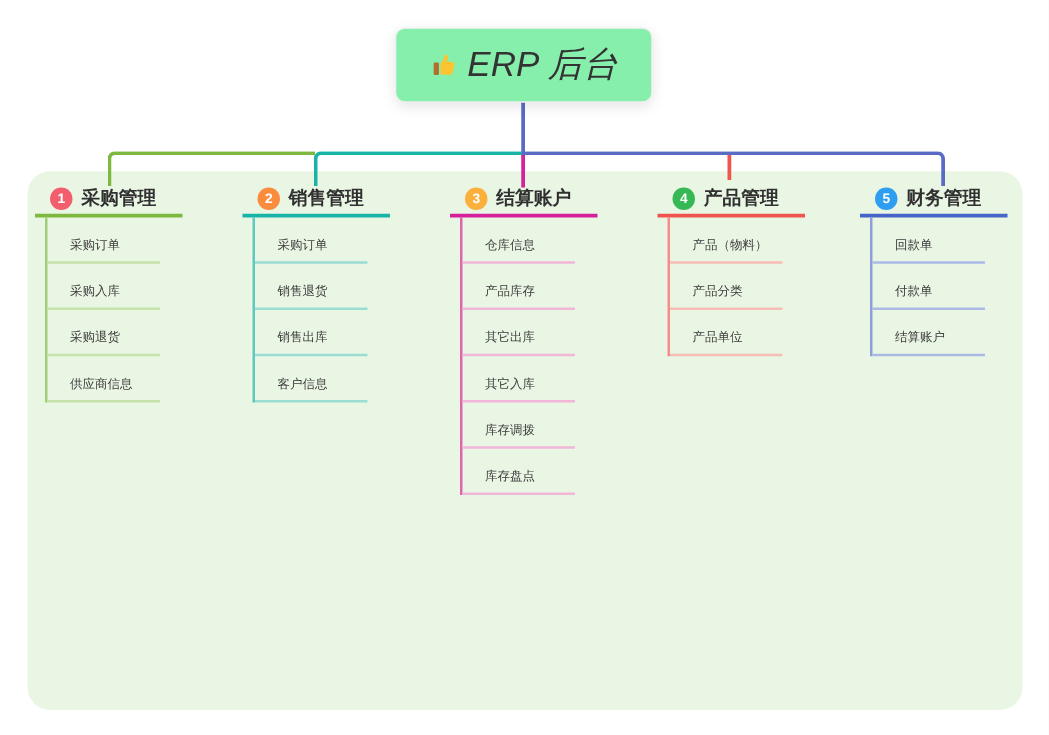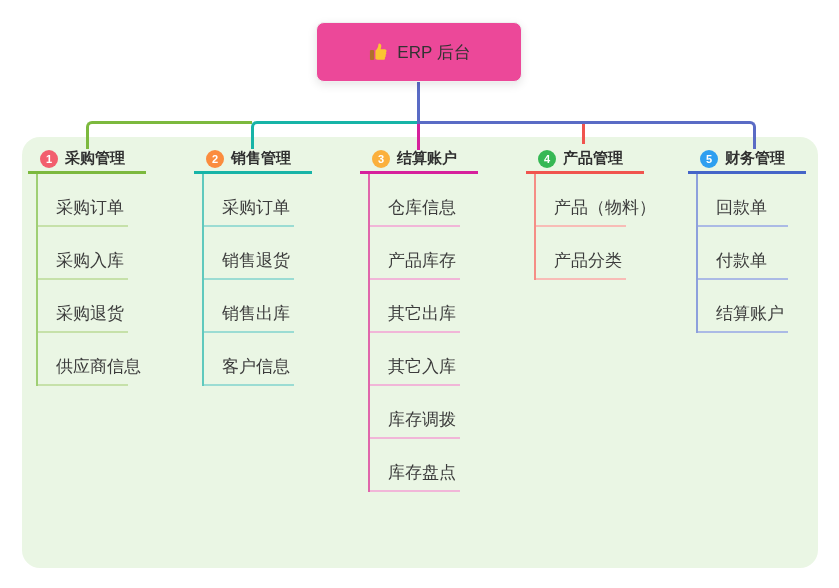--- a/index.html
+++ b/index.html
@@ -7,25 +7,26 @@
   body {
     position:relative;
     background:#ffffff;
     font-family:"Liberation Sans","DejaVu Sans",sans-serif;
     color:#333;
     overflow:hidden;
   }
   
   .root-card {
     position:absolute; left:316px; top:22px; width:206px; height:60px;
-    background:#ec4899; border:1px solid #f0f0f0; border-radius:8px;
+    background:#86efac; border:1px solid #f0f0f0; border-radius:8px;
     box-shadow:0 3px 10px rgba(0,0,0,.10);
     display:flex; align-items:center; justify-content:center; gap:8px;
-    font-size:17px; font-weight:500; color:#333;
+    font-size:28px; font-weight:500; color:#333;
     z-index:5;
+    font-style:italic;
   }
   .root-card .ticon { display:flex; align-items:center; }
   
   .cline { position:absolute; z-index:1; }
   .root-drop   { left:417px; top:82px;  width:3px;  height:41px; background:#5a6bc5; }
   .rail-green  { left:86px;  top:121px; width:166px; height:28px;
                  border-top:3px solid #7cb93e; border-left:3px solid #7cb93e; border-top-left-radius:6px; }
   .rail-teal   { left:251px; top:121px; width:168px; height:28px;
                  border-top:3px solid #17b4a7; border-left:3px solid #17b4a7; border-top-left-radius:6px; }
   .rail-indigo { left:417px; top:121px; width:339px; height:28px;
@@ -59,24 +60,24 @@
     width:18px; height:18px; border-radius:50%; flex:0 0 18px;
     background:var(--badge); color:#fff;
     font-size:11px; font-weight:700;
     display:flex; align-items:center; justify-content:center;
   }
   .children {
     margin-left:8px; width:92px;
     border-left:2px solid var(--spine);
   }
   .child {
-    height:53px; display:flex; align-items:flex-end;
+    height:37px; display:flex; align-items:flex-end;
     padding:0 0 6px 18px;
     border-bottom:2px solid var(--light);
-    font-size:17px; color:#3c3c3c; white-space:nowrap;
+    font-size:10px; color:#3c3c3c; white-space:nowrap;
   }
 </style>
 </head>
 <body>
 
 <div class="panel"></div>
 
 <div class="cline root-drop"></div>
 <div class="cline rail-green"></div>
 <div class="cline rail-teal"></div>
@@ -136,20 +137,21 @@
 </div>
 
 <div class="column col4 b4">
   <div class="branch-header">
     <span class="badge">4</span>
     <span>产品管理</span>
   </div>
   <div class="children">
     <div class="child">产品（物料）</div>
     <div class="child">产品分类</div>
+    <div class="child">产品单位</div>
   </div>
 </div>
 
 <div class="column col5 b5">
   <div class="branch-header">
     <span class="badge">5</span>
     <span>财务管理</span>
   </div>
   <div class="children">
     <div class="child">回款单</div>

